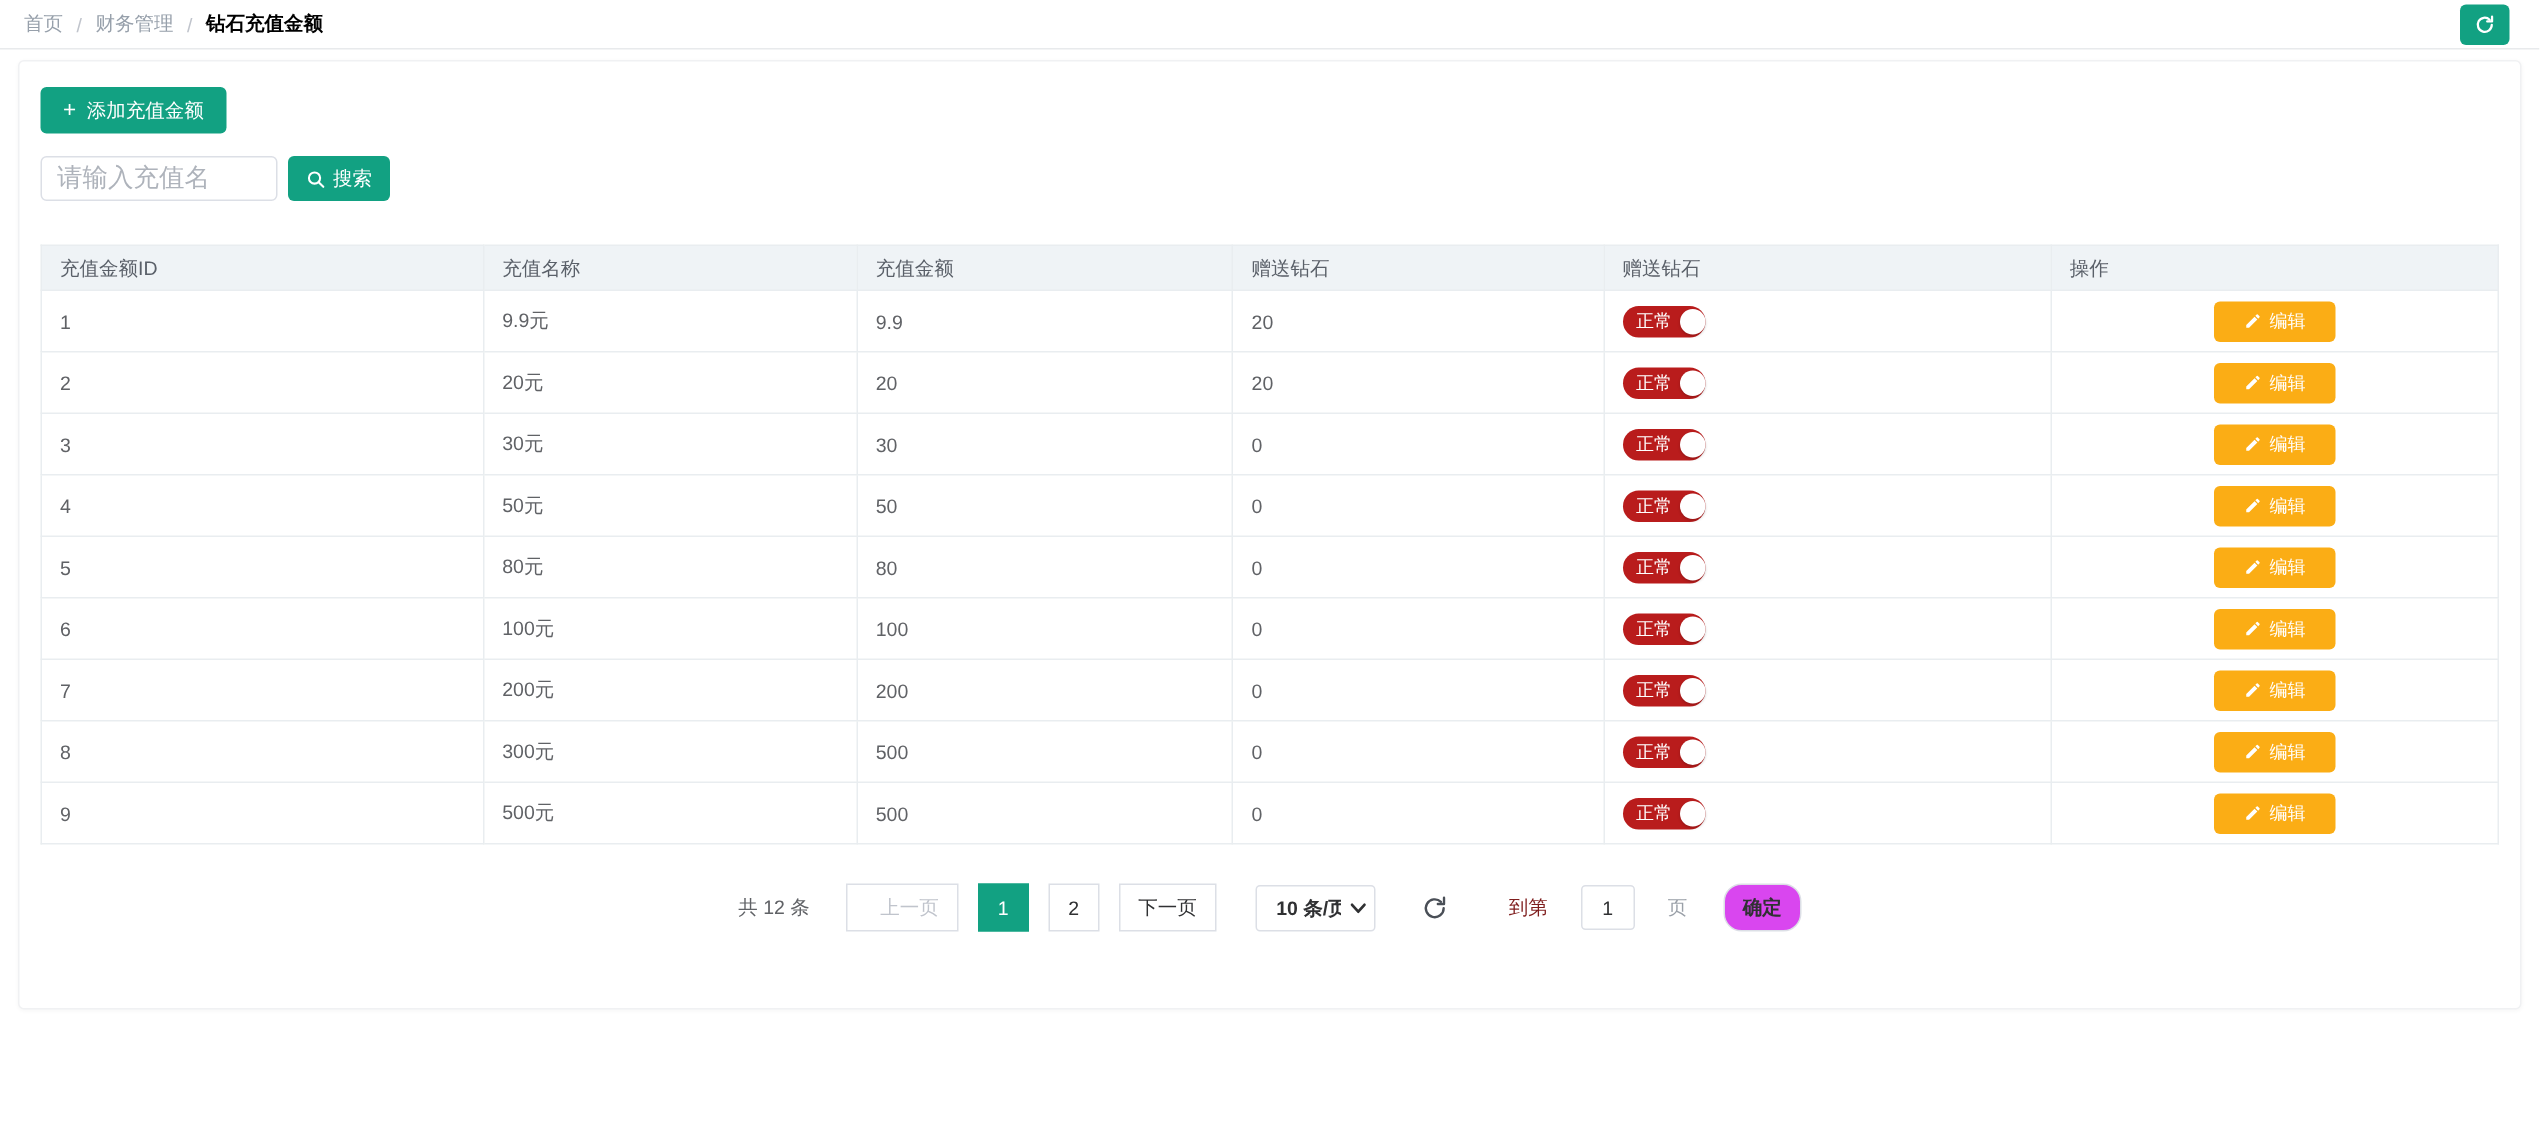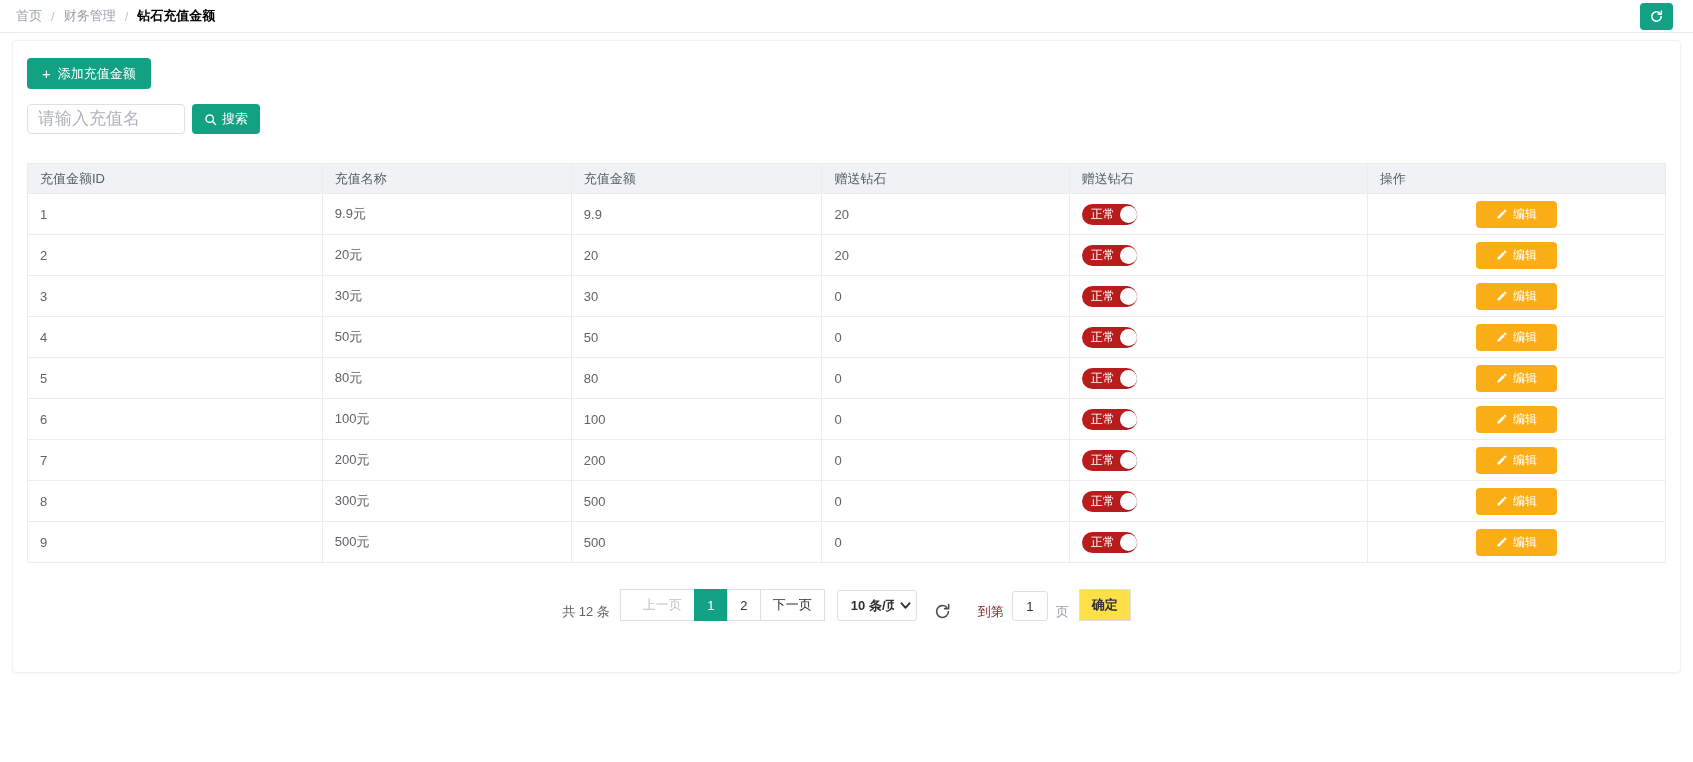--- a/index.html
+++ b/index.html
@@ -43,41 +43,41 @@
   .toggle-label { color:#fff; font-size:12px; line-height:1; white-space:nowrap; }
   .toggle-knob { width:17px; height:17px; background:#fff; border-radius:50%;
                  box-shadow:0 1px 2px rgba(0,0,0,.2); flex:none; }
 
   .cell-action { text-align:center; padding:0; }
   .edit-btn { display:inline-flex; align-items:center; gap:5px; height:27px; padding:0 20px;
               background:#FBAD15; color:#fff; border:none; border-radius:4px; font-size:12px; cursor:pointer; }
   .edit-btn svg { width:12px; height:12px; }
 
   
-  .pagination { margin-top:26px; display:flex; align-items:flex-end; justify-content:center; gap:0; font-size:13px; }
+  .pagination { margin-top:26px; display:flex; align-items:center; justify-content:center; gap:14px; font-size:13px; }
   .pg-total { color:#606266; margin-right:10px; }
   .pg-btn { min-width:34px; height:32px; padding:0 12px; background:#fff; border:1px solid #dcdfe6;
             color:#303133; font-size:13px; cursor:pointer; margin-left:-1px; font-family:inherit; }
   .pg-btn.first { margin-left:0;padding-left:22px; }
   .pg-btn.disabled { color:#c0c4cc; cursor:default; }
   .pg-btn.active { background:#12A182; border-color:#12A182; color:#fff; }
   .select-wrap { position:relative; margin-left:12px; }
   .select-wrap select { appearance:none; -webkit-appearance:none; width:80px; height:31px;
             border:1px solid #dcdfe6; border-radius:3px; background:#fff; padding:0 22px 0 13px;
             font-size:13px; font-weight:bold; color:#303133; font-family:inherit; cursor:pointer; }
   .select-wrap svg { position:absolute; right:6px; top:10px; width:11px; height:11px; pointer-events:none; color:#303133; }
   .pg-refresh { border:none; background:none; color:#4a4f57; margin-left:16px; cursor:pointer;
                 display:flex; align-items:center; }
   .pg-refresh svg { width:19px; height:19px; }
   .goto-text { color:#7f1d1d; margin-left:26px; }
   .goto-input { width:36px; height:30px; border:1px solid #dcdfe6; border-radius:3px; margin-left:8px;
                 text-align:center; font-size:13px; color:#303133; outline:none; font-family:inherit; }
   .goto-unit { color:#9aa0a8; margin-left:8px; }
-  .confirm-btn { height:32px; padding:0 12px; margin-left:10px; background:#fde047; border:1px solid #dcdfe6;
-                 border-radius:0; font-size:13px; font-weight:bold; color:#303133; cursor:pointer; font-family:inherit; }
+  .confirm-btn { height:32px; padding:0 12px; margin-left:10px; background:#d946ef; border:1px solid #dcdfe6;
+                 border-radius:12px; font-size:13px; font-weight:bold; color:#303133; cursor:pointer; font-family:inherit; }
 </style>
 </head>
 <body>
 
 <div class="topbar">
   <div class="breadcrumb">
     <span class="bc-link">首页</span>
     <span class="bc-sep">/</span>
     <span class="bc-link">财务管理</span>
     <span class="bc-sep">/</span>

